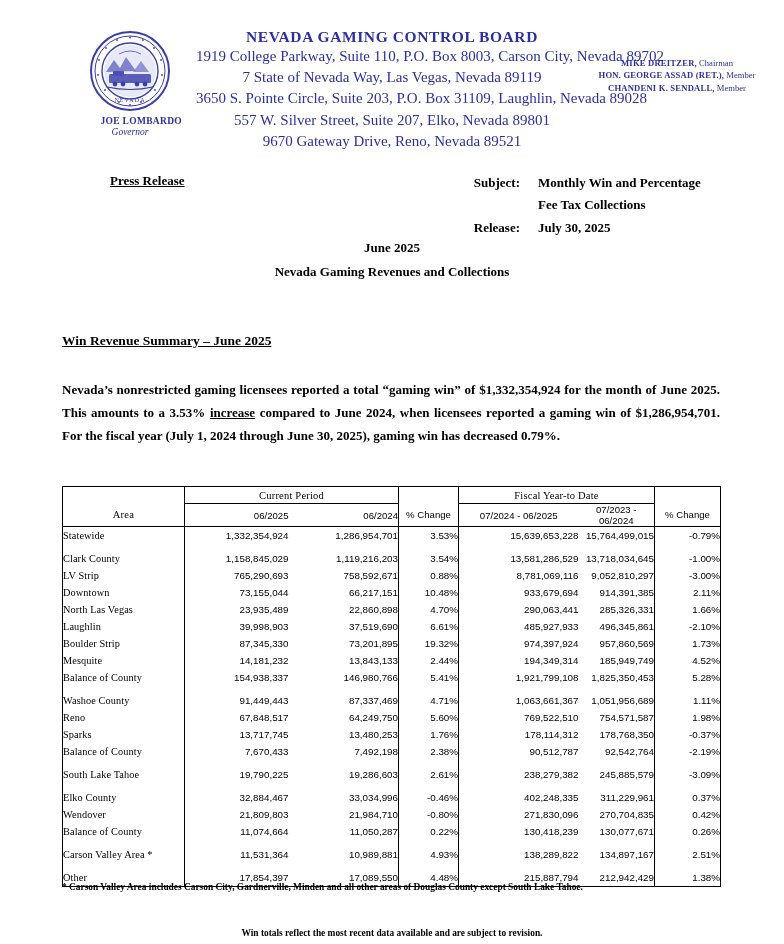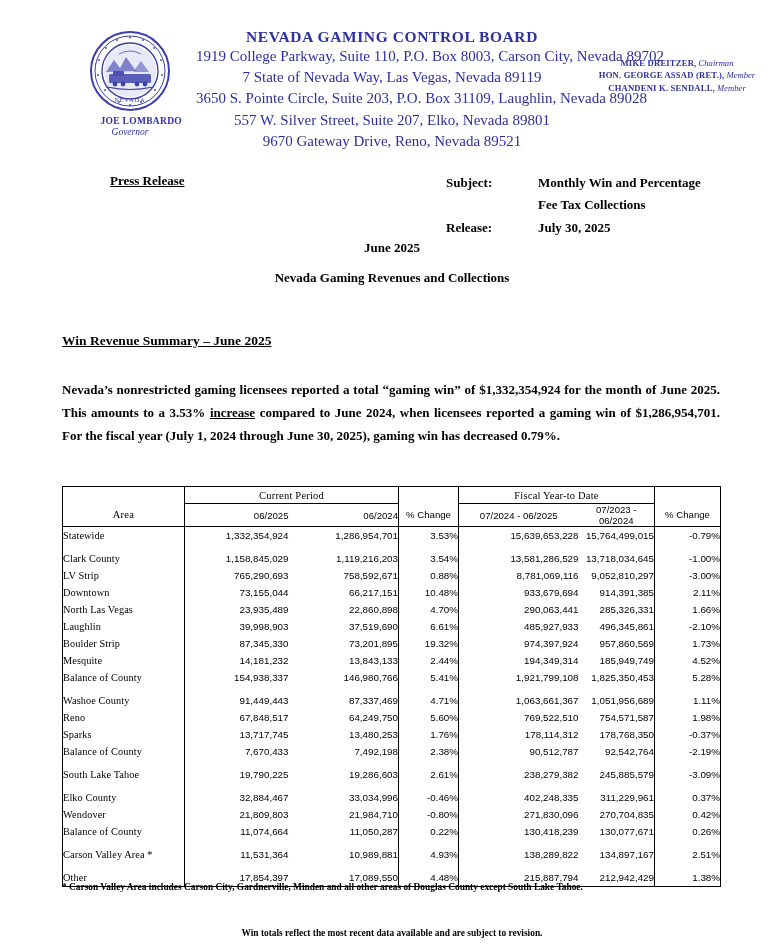--- a/index.html
+++ b/index.html
@@ -78,21 +78,21 @@
     position: absolute;
     left: 570px;
     top: 57px;
     width: 214px;
     text-align: center;
     color: #2c2f9e;
     font-size: 8.6px;
     line-height: 1.45;
   }
   .members-block .mname { font-weight: bold; letter-spacing: 0.2px; }
-  .members-block .mrole { font-style: italic; font-weight: normal; }
+  .members-block .mrole { font-weight: normal; }
 
   
   .subject-area {
     position: relative;
     height: 120px;
   }
   .press-release {
     position: absolute;
     left: 62px;
     top: 5px;
@@ -109,35 +109,35 @@
     font-weight: bold;
   }
   .sr-row {
     display: flex;
     line-height: 1.72;
   }
   .sr-label {
     width: 74px;
     text-align: left;
   }
-  .sr-label.ralign { width: 74px; }
+  .sr-label.ralign { text-align: right; width: 74px; }
   .sr-value {
     padding-left: 18px;
     white-space: nowrap;
   }
 
   .center-line {
     position: absolute;
     width: 784px;
     text-align: center;
     font-size: 13px;
     font-weight: bold;
   }
   .cl-month { top: 72px; }
-  .cl-sub { top: 96px; margin-top: 6px; }
+  .cl-sub { top: 96px; }
 
   
   .summary-head {
     position: absolute;
     left: 62px;
     top: 333px;
     font-size: 13.5px;
     font-weight: bold;
     text-decoration: underline;
   }

